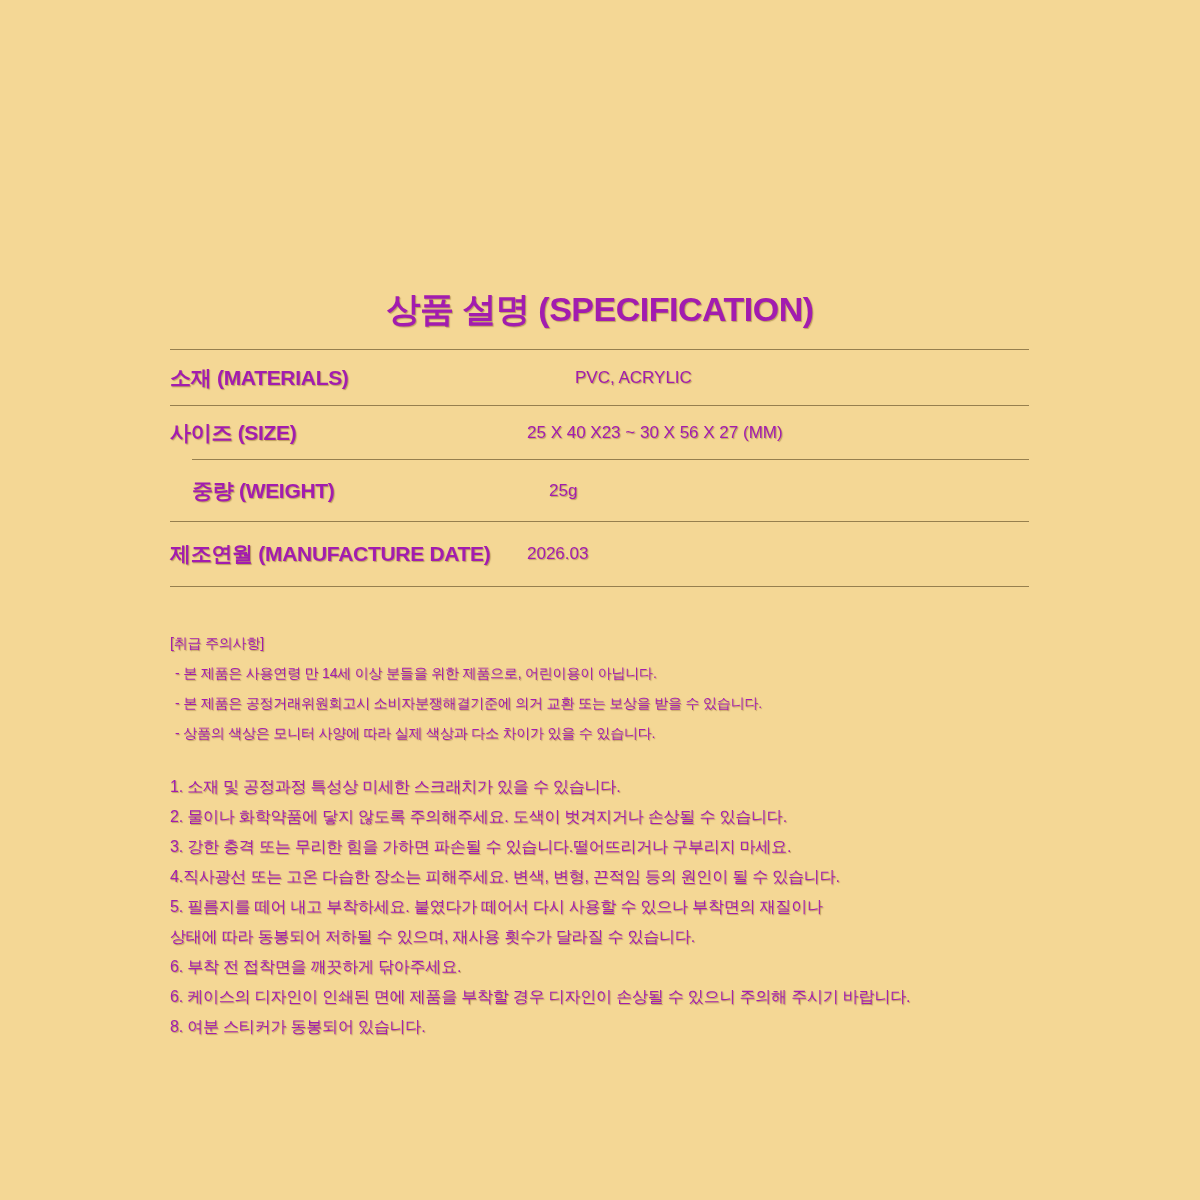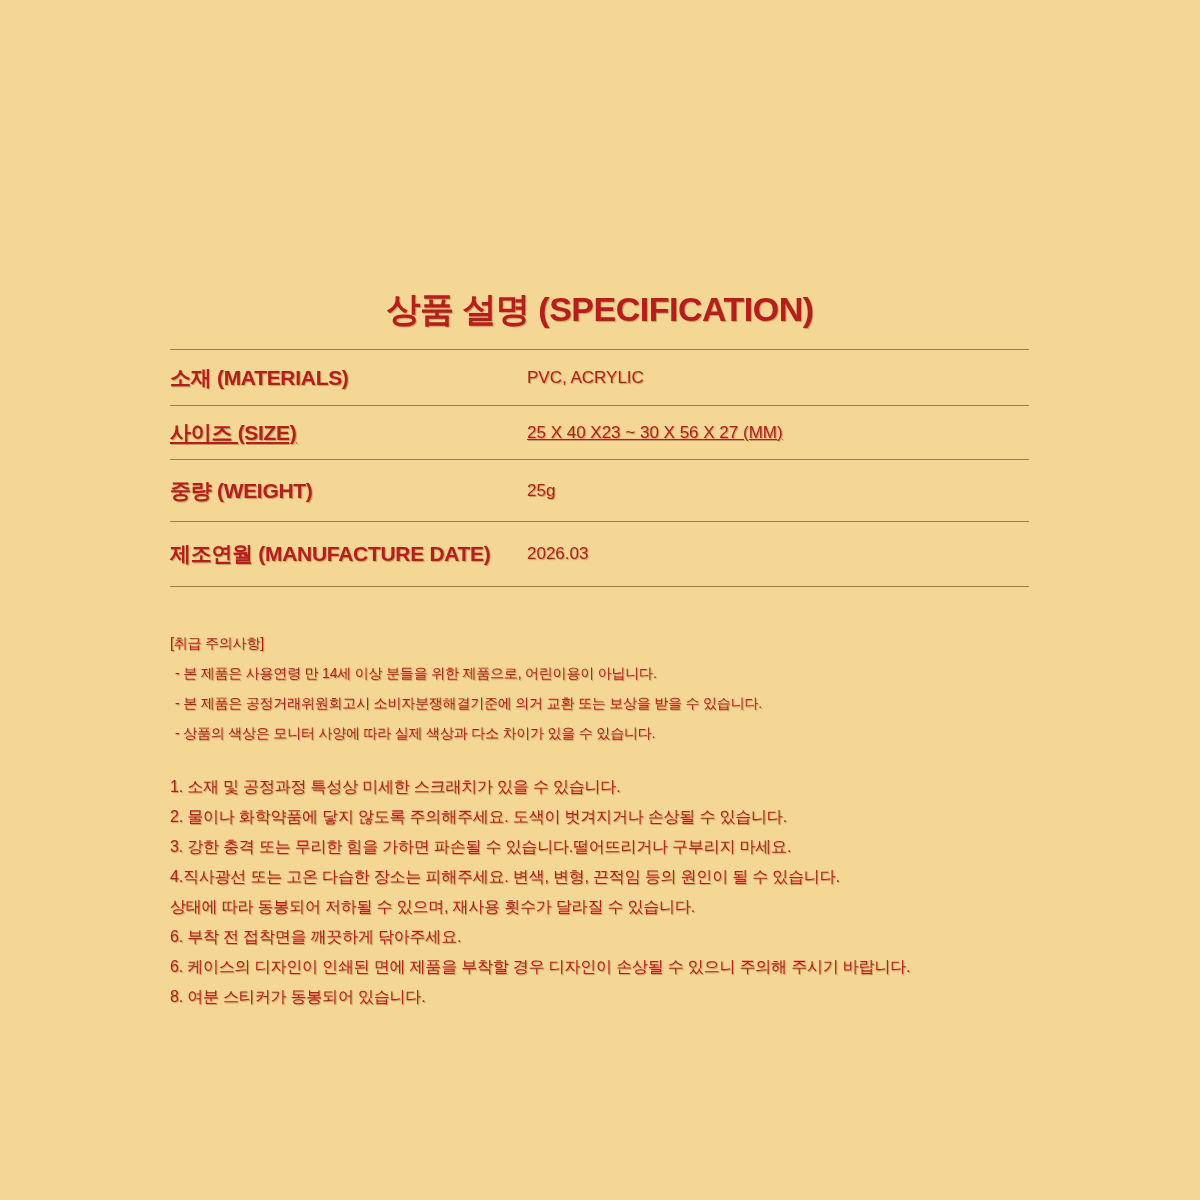--- a/index.html
+++ b/index.html
@@ -5,21 +5,21 @@
   html, body { margin: 0; padding: 0; }
   body {
     width: 1200px; height: 1200px;
     background: #F4D795;
     font-family: "Liberation Sans", "DejaVu Sans", sans-serif;
   }
   .canvas {
     position: relative;
     width: 978px; height: 1200px;
     background: #F4D795;
-    color: #b91c1c;
+    color: #a21caf;
     text-shadow: 1px 1px 1px rgba(146,112,48,0.55);
   }
 
   
   .page-title {
     position: absolute;
     left: 0; top: 264px;
     width: 1200px;
     text-align: center;
     font-size: 34px;
@@ -31,23 +31,23 @@
   .spec-table {
     position: absolute;
     left: 170px; top: 349px;
     width: 859px;
   }
   .spec-row {
     display: flex;
     align-items: center;
     border-top: 1px solid rgba(72,55,20,0.55);
   }
-  .spec-row:nth-of-type(1) { height: 55px; }
-  .spec-row:nth-of-type(2) { height: 53px; text-decoration: underline; }
-  .spec-row:nth-of-type(3) { height: 61px; }
+  .spec-row:nth-of-type(1) { height: 55px; gap: 48px; }
+  .spec-row:nth-of-type(2) { height: 53px; }
+  .spec-row:nth-of-type(3) { height: 61px; margin-left: 22px; }
   .spec-row:nth-of-type(4) { height: 64px; border-bottom: 1px solid rgba(72,55,20,0.55); }
   .spec-label {
     width: 357px;
     flex: 0 0 357px;
     font-size: 21px;
     font-weight: 700;
     letter-spacing: -0.3px;
   }
   .spec-value {
     font-size: 17px;
@@ -105,19 +105,20 @@
     <div class="caution-bullet">- 본 제품은 사용연령 만 14세 이상 분들을 위한 제품으로, 어린이용이 아닙니다.</div>
     <div class="caution-bullet">- 본 제품은 공정거래위원회고시 소비자분쟁해결기준에 의거 교환 또는 보상을 받을 수 있습니다.</div>
     <div class="caution-bullet">- 상품의 색상은 모니터 사양에 따라 실제 색상과 다소 차이가 있을 수 있습니다.</div>
   </div>
 
   <div class="notes">
     <div>1. 소재 및 공정과정 특성상 미세한 스크래치가 있을 수 있습니다.</div>
     <div>2. 물이나 화학약품에 닿지 않도록 주의해주세요. 도색이 벗겨지거나 손상될 수 있습니다.</div>
     <div>3. 강한 충격 또는 무리한 힘을 가하면 파손될 수 있습니다.떨어뜨리거나 구부리지 마세요.</div>
     <div>4.직사광선 또는 고온 다습한 장소는 피해주세요. 변색, 변형, 끈적임 등의 원인이 될 수 있습니다.</div>
+    <div>5. 필름지를 떼어 내고 부착하세요. 붙였다가 떼어서 다시 사용할 수 있으나 부착면의 재질이나</div>
     <div>상태에 따라 동봉되어 저하될 수 있으며, 재사용 횟수가 달라질 수 있습니다.</div>
     <div>6. 부착 전 접착면을 깨끗하게 닦아주세요.</div>
     <div>6. 케이스의 디자인이 인쇄된 면에 제품을 부착할 경우 디자인이 손상될 수 있으니 주의해 주시기 바랍니다.</div>
     <div>8. 여분 스티커가 동봉되어 있습니다.</div>
   </div>
 
 </div>
 
 </body></html>

